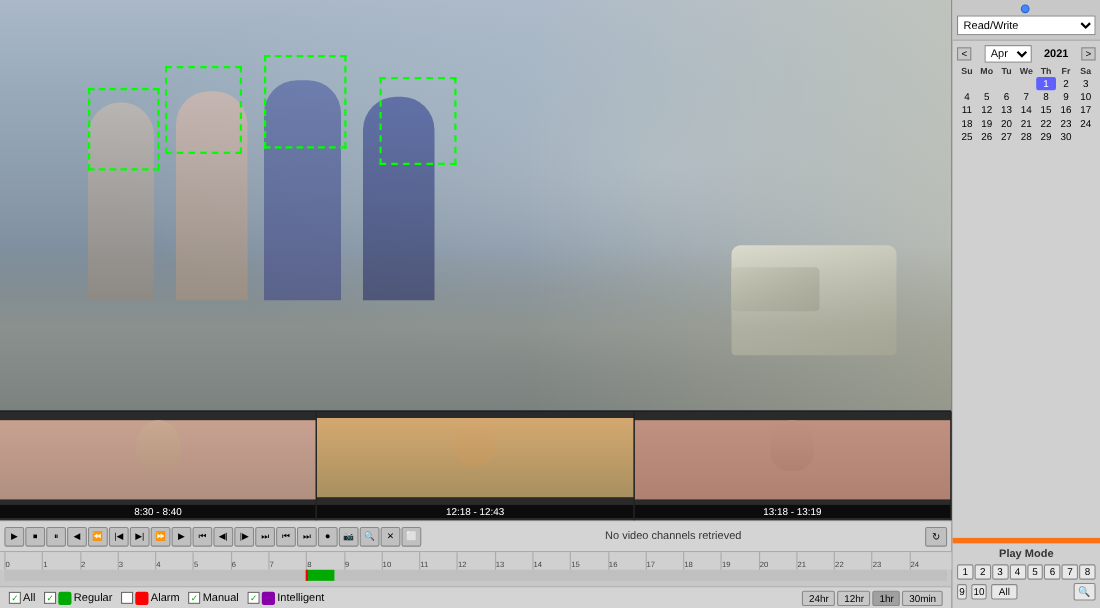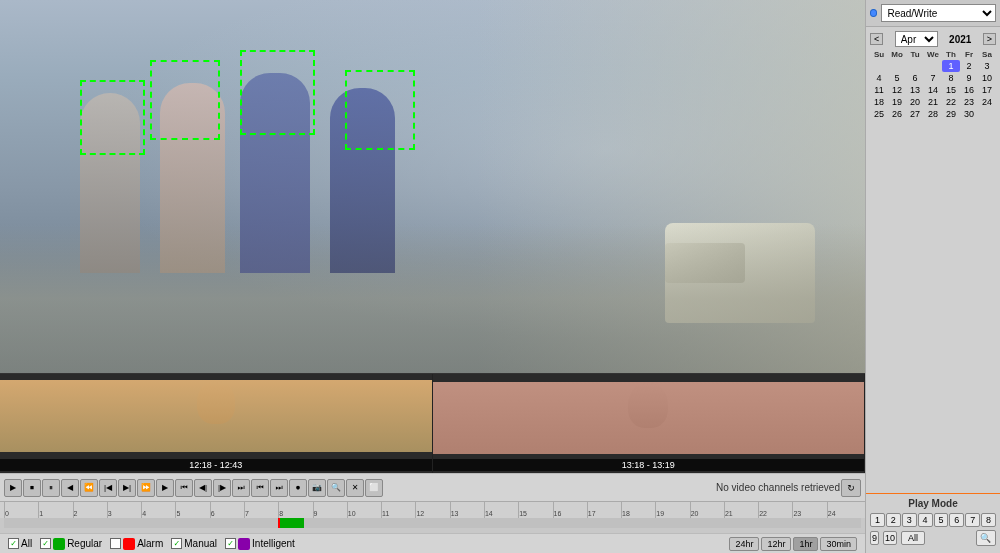--- a/index.html
+++ b/index.html
@@ -83,21 +83,21 @@
       display: flex;
       align-items: center;
       justify-content: center;
       cursor: pointer;
       font-size: 8px;
       flex-shrink: 0;
     }
 
     .status-text {
       flex: 1;
-      text-align: right;
+      text-align: center;
       font-size: 10px;
       color: #333;
     }
 
     .ctrl-btn-right {
       width: 20px;
       height: 18px;
       background: #c0c0c0;
       border: 1px solid #888;
       border-radius: 2px;
@@ -288,21 +288,21 @@
     .calendar-grid td {
       text-align: center;
       padding: 1px 2px;
       cursor: pointer;
       border-radius: 2px;
     }
     .cal-today { background: #6060ff; color: #fff; border-radius: 2px; }
 
     .play-mode-section {
       padding: 4px;
-      border-top: 1px solid #f97316;
+      border-top: 5px solid #f97316;
     }
 
     .play-mode-title {
       font-size: 10px;
       font-weight: bold;
       text-align: center;
       margin-bottom: 4px;
       color: #333;
     }
 
@@ -420,20 +420,27 @@
         <div style="position:absolute;bottom:100px;left:330px;width:65px;height:185px;background:linear-gradient(#5060a0,#404870);border-radius:30px 30px 0 0;opacity:0.8;"></div>
 
         <div class="detection-box" style="left:80px;top:80px;width:65px;height:75px;"></div>
         <div class="detection-box" style="left:150px;top:60px;width:70px;height:80px;"></div>
         <div class="detection-box" style="left:240px;top:50px;width:75px;height:85px;"></div>
         <div class="detection-box" style="left:345px;top:70px;width:70px;height:80px;"></div>
       </div>
     </div>
 
     <div class="thumbnail-strip">
+      <div class="thumbnail-item">
+        <div class="face1" style="width:100%;height:72px;">
+
+          <div style="margin:8px auto 0;width:40px;height:45px;background:linear-gradient(#c8a890,#b89880);border-radius:50% 50% 40% 40%;"></div>
+        </div>
+        <div class="thumb-time">8:30 - 8:40</div>
+      </div>
       <div class="thumbnail-item">
         <div class="face4" style="width:100%;height:72px;">
           <div style="margin:6px auto 0;width:38px;height:44px;background:linear-gradient(#d4a870,#c09860);border-radius:50% 50% 40% 40%;"></div>
         </div>
         <div class="thumb-time">12:18 - 12:43</div>
       </div>
       <div class="thumbnail-item">
         <div class="face5" style="width:100%;height:72px;">
           <div style="margin:8px auto 0;width:40px;height:46px;background:linear-gradient(#c09080,#b08070);border-radius:50% 50% 40% 40%;"></div>
         </div>
@@ -535,21 +542,21 @@
         <div class="time-btn active">1hr</div>
         <div class="time-btn">30min</div>
       </div>
     </div>
 
   </div>
 
   <div class="right-sidebar">
 
     <div class="sidebar-top">
-      <div style="display:flex;align-items:center;gap:2px;">
+      <div style="display:flex;align-items:center;gap:2px;flex-direction:column;">
         <span class="radio-dot"></span>
         <select class="mode-select">
           <option>Read/Write</option>
           <option>Read Only</option>
         </select>
       </div>
     </div>
 
     <div class="calendar-section">
       <div class="calendar-nav">

